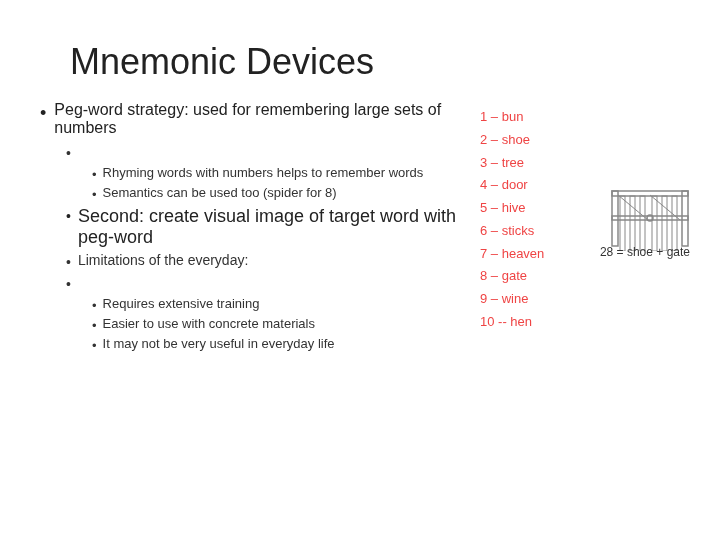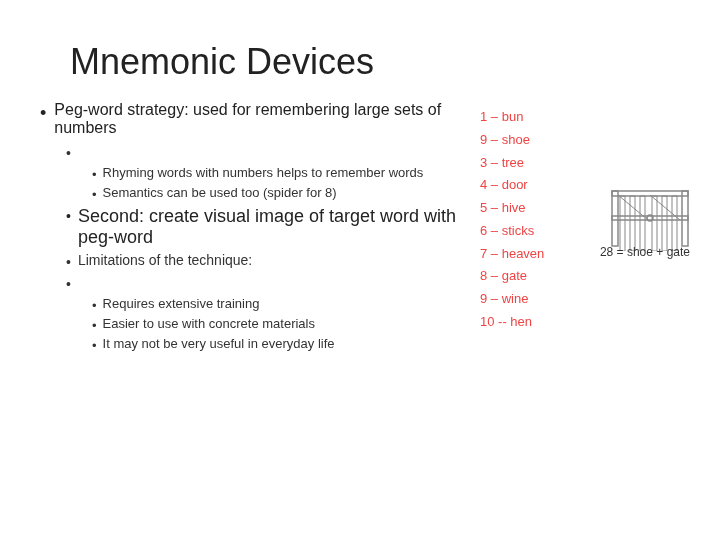--- a/index.html
+++ b/index.html
@@ -157,21 +157,21 @@
       <div class="indent-block">
         <div class="bullet-level2 section-large">
           <span class="dot">•</span>
           <span>Second: create visual image of target word with peg-word</span>
         </div>
       </div>
 
       <div class="indent-block">
         <div class="bullet-level2">
           <span class="dot">•</span>
-          <span>Limitations of the technique:</span>
+          <span>Limitations of the everyday:</span>
         </div>
       </div>
 
       <div class="indent-block">
         <div class="bullet-level2">
           <span class="dot">•</span>
         </div>
 
         <div class="indent-block">
           <div class="bullet-level3">
@@ -188,21 +188,21 @@
           </div>
         </div>
       </div>
 
     </div>
 
     <div class="right-column">
       <ul class="peg-list">
 
       <li>1 – bun</li>
-          <li>9 – shoe</li>
+          <li>2 – shoe</li>
           <li>3 – tree</li>
           <li>4 – door</li>
           <li>5 – hive</li>
           <li>6 – sticks</li>
           <li>7 – heaven</li>
           <li>8 – gate</li>
           <li>9 – wine</li>
           <li>10 -- hen</li>
         </ul>
 

